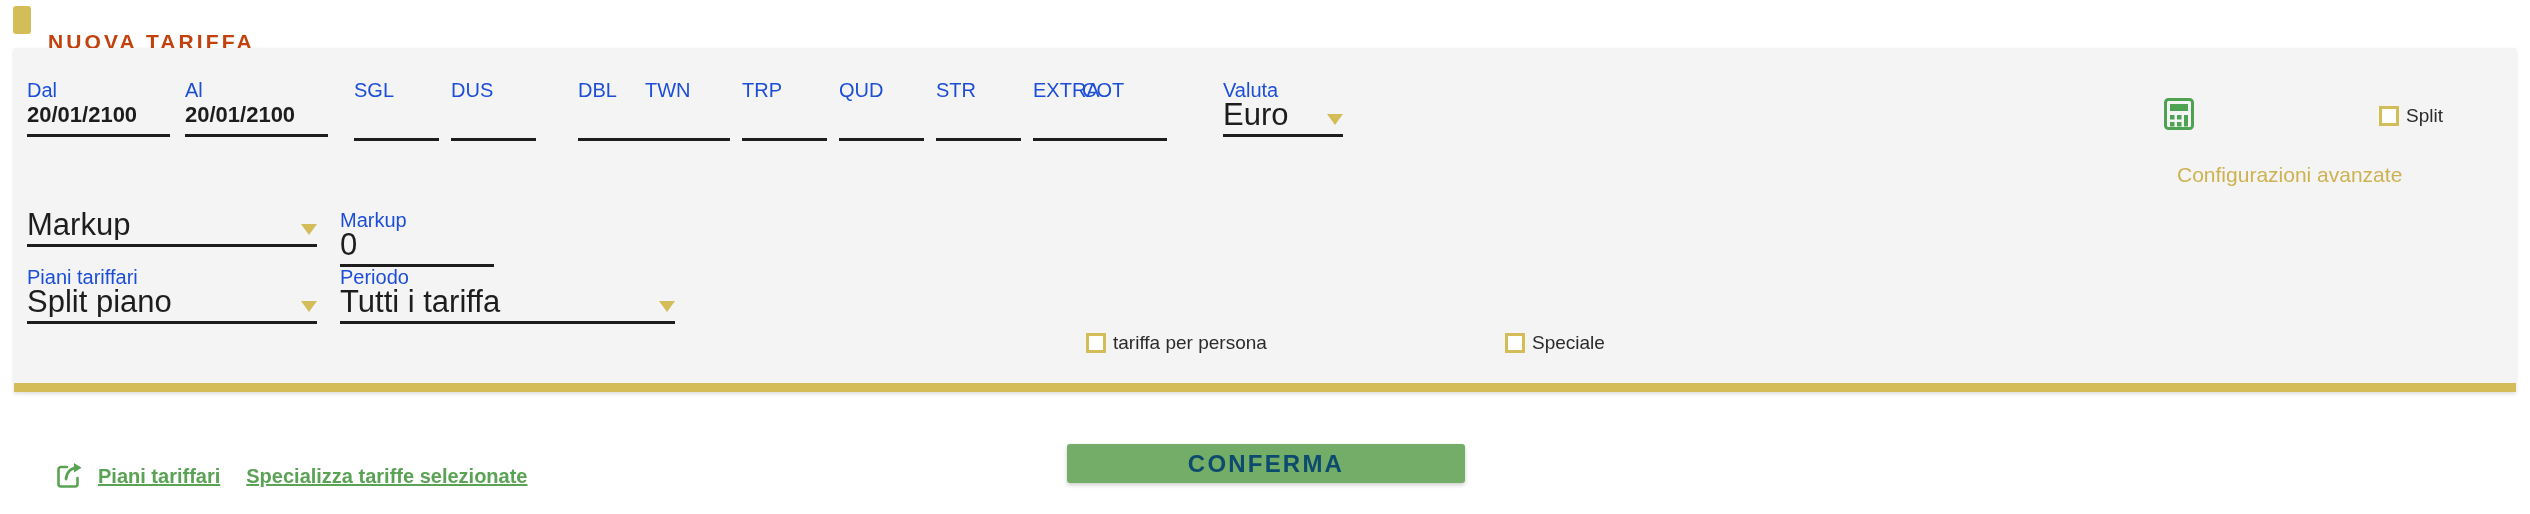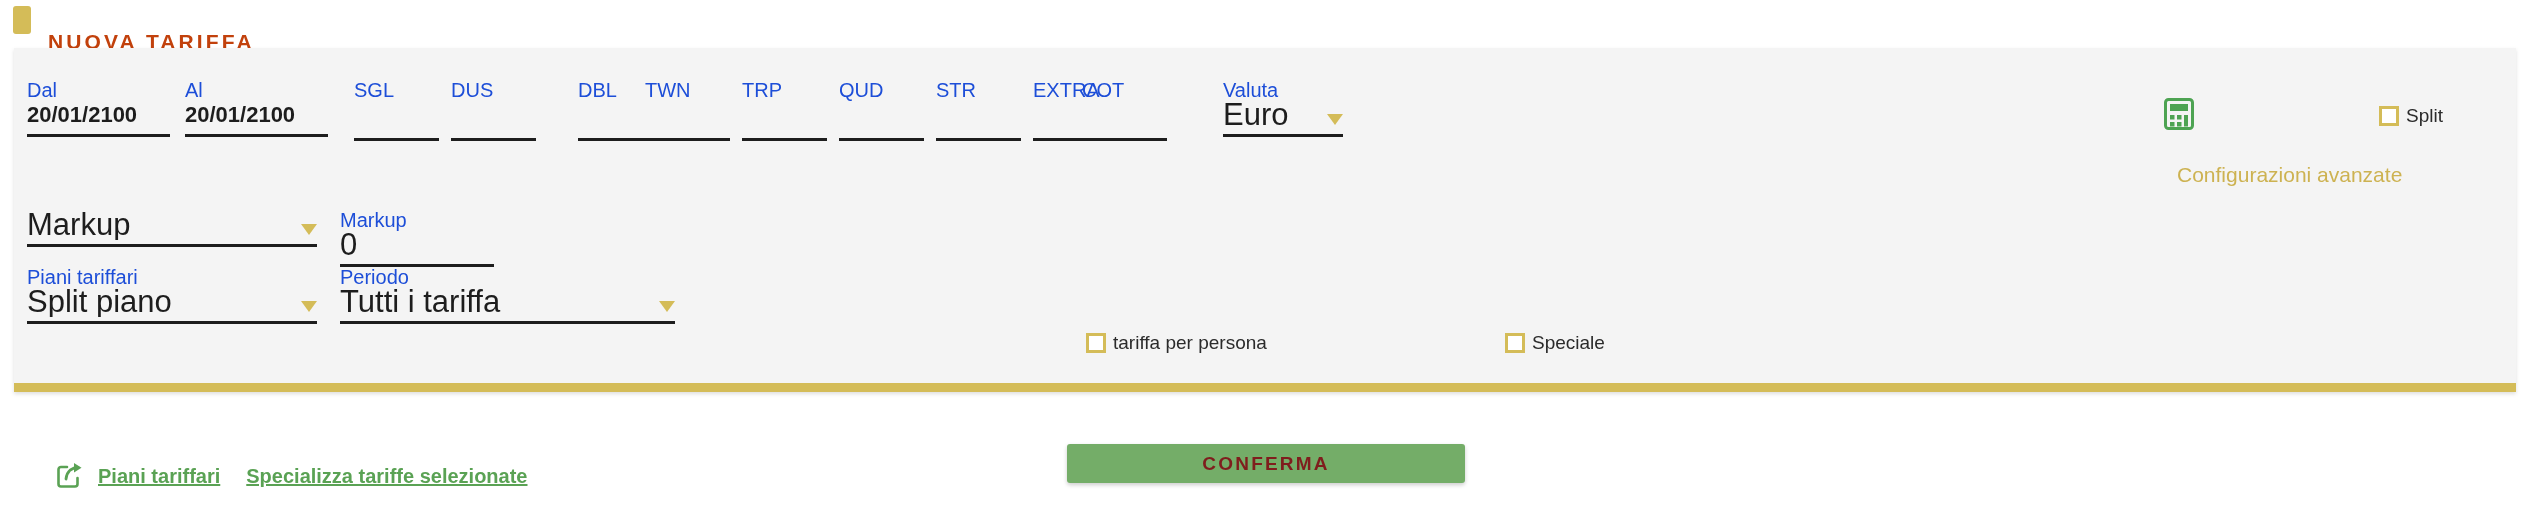--- a/index.html
+++ b/index.html
@@ -128,23 +128,23 @@
   }
   .flink.second { margin-left: 26px; }
 
   .confirm-btn {
     position: absolute;
     left: 1067px; top: 444px;
     width: 398px; height: 39px;
     background: #74ad68;
     border: none;
     border-radius: 3px;
-    color: #7f1d1d;
+    color: #0c4a6e;
     font-family: "Liberation Sans", sans-serif;
-    font-size: 19px;
+    font-size: 24px;
     font-weight: bold;
     letter-spacing: 2.2px;
     box-shadow: 0 2px 4px rgba(0,0,0,0.2);
     cursor: pointer;
   }
 </style>
 </head>
 <body>
 
 <div class="header">

